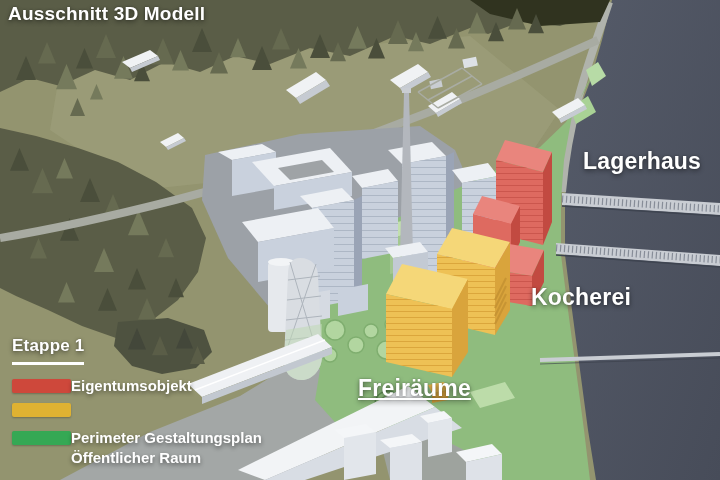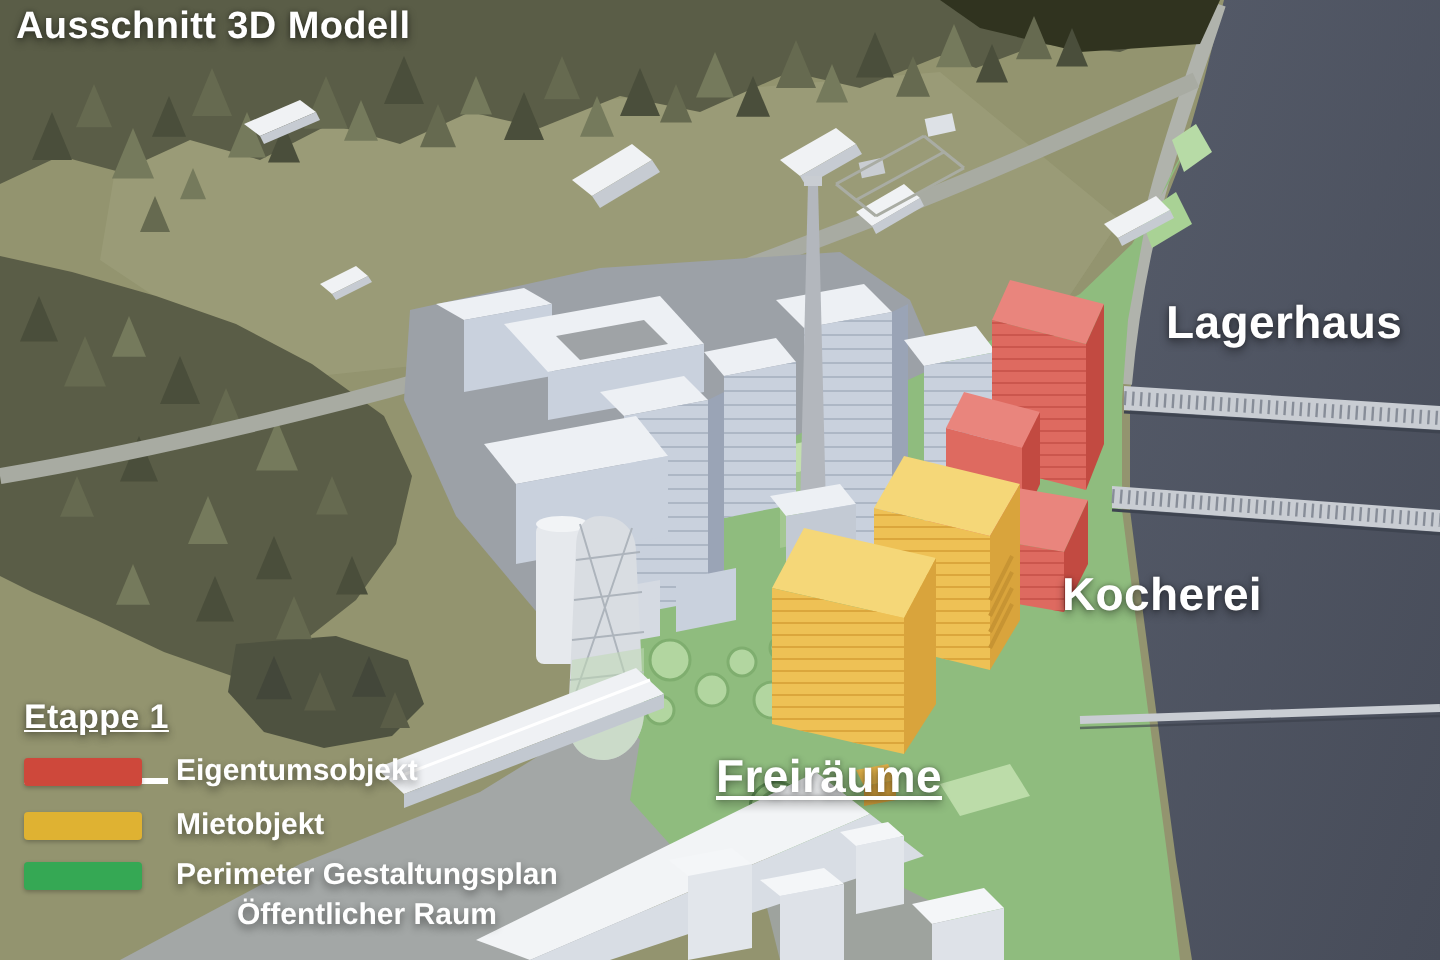--- a/index.html
+++ b/index.html
@@ -1,38 +1,37 @@
 <!DOCTYPE html>
 <html><head>
 <meta charset="utf-8">
 <style>
   html,body{margin:0;padding:0;background:#222;}
   .stage{
     position:relative;width:720px;height:480px;overflow:hidden;
     font-family:"Liberation Sans", sans-serif;
     background:#404040;
-    text-align:center;
   }
   .stage svg{position:absolute;inset:0;display:block;}
   .lbl{
     position:absolute;color:#fff;font-weight:800;white-space:nowrap;
     text-shadow:0 2px 5px rgba(0,0,0,.45), 0 0 2px rgba(0,0,0,.3);
     letter-spacing:.2px;
   }
   .title{left:8px;top:3px;font-size:19px;}
   .map-label{font-size:23px;}
   .lbl-lagerhaus{left:583px;top:148px;}
   .lbl-kocherei{left:531px;top:284px;}
   .lbl-freiraeume{left:358px;top:375px;text-decoration:underline;}
   .legend-heading{
-    left:12px;top:349px;font-size:17px;
-    border-bottom:3px solid #fff;padding-bottom:20px;text-decoration:underline;
+    left:12px;top:336px;font-size:17px;
+    border-bottom:3px solid #fff;padding-bottom:6px;
   }
   .legend-row{
-    position:absolute;left:12px;display:flex;align-items:center;gap:17px;
+    position:absolute;left:12px;display:flex;align-items:center;
   }
   .legend-row.multiline{align-items:flex-start;}
   .legend-row.multiline .swatch{margin-top:3px;}
   .swatch{
     width:59px;height:14px;border-radius:2px;flex:none;
     box-shadow:0 1px 2px rgba(0,0,0,.25);
   }
   .legend-label{
     color:#fff;font-weight:800;font-size:15px;line-height:20px;
     text-shadow:0 2px 4px rgba(0,0,0,.45);
@@ -289,21 +288,20 @@
   <div>
     <div class="lbl legend-heading">Etappe 1</div>
 
     <div class="legend-row row-red">
       <span class="swatch" style="background: rgb(206, 72, 59);"></span>
       <span class="legend-label">Eigentumsobjekt</span>
     </div>
 
     <div class="legend-row row-yellow">
       <span class="swatch" style="background: rgb(223, 178, 50);"></span>
-      <span class="legend-label">Mietobjekt</span>
     </div>
 
     <div class="legend-row row-green multiline">
       <span class="swatch" style="background: rgb(53, 168, 84);"></span>
       <span class="legend-label">
         <span style="display:block">Perimeter Gestaltungsplan</span>
         <span style="display:block">Öffentlicher Raum</span>
       </span>
     </div>
   </div>

